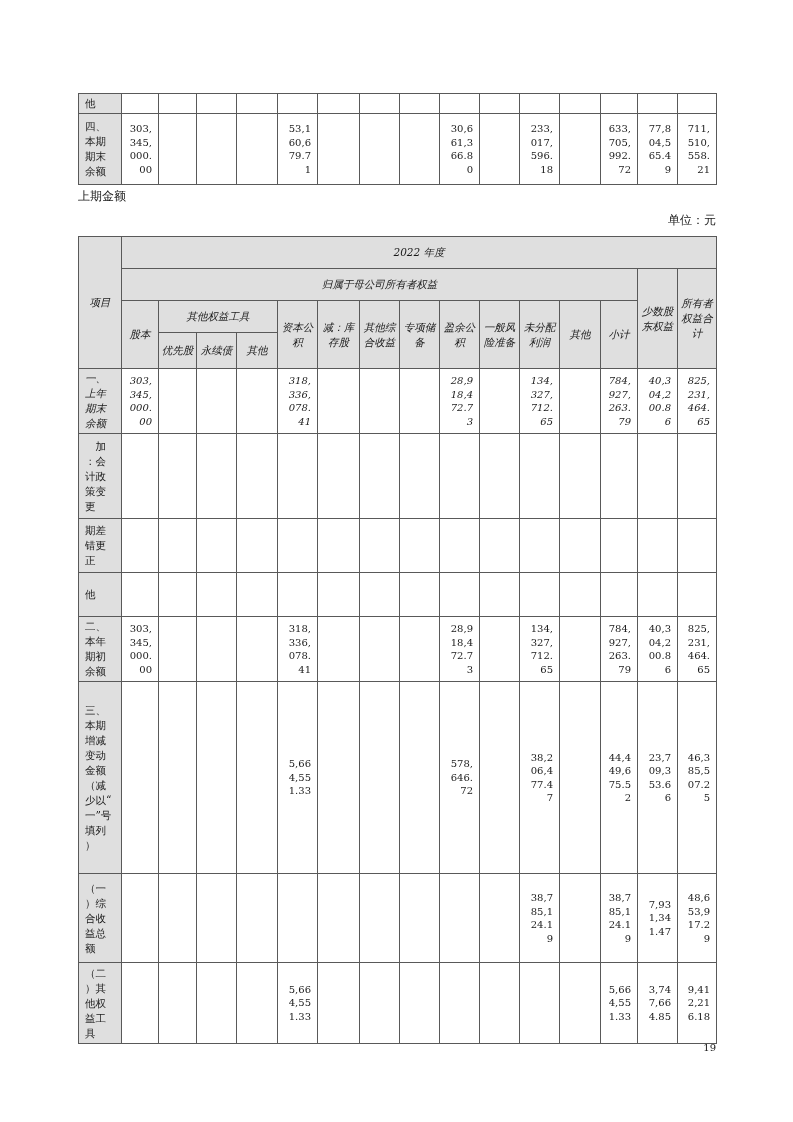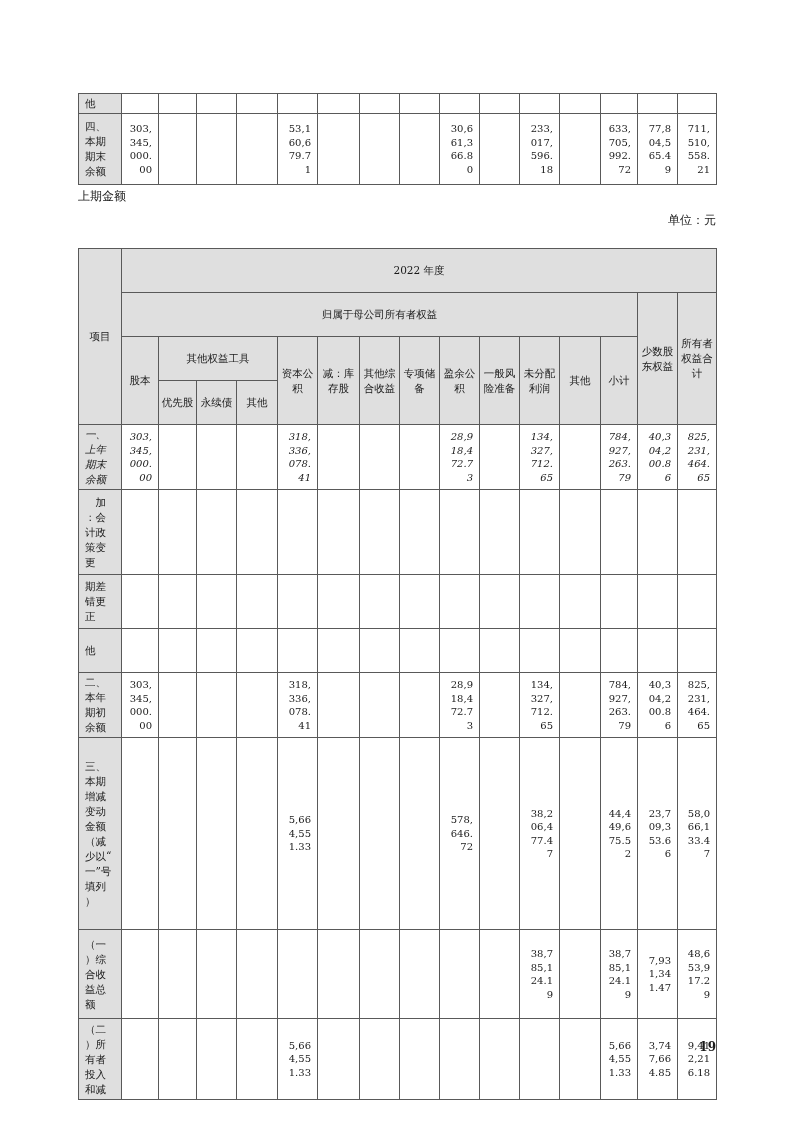--- a/index.html
+++ b/index.html
@@ -25,29 +25,29 @@
   
   td.num{
     font-size:10px;line-height:13.5px;
     padding:2px 6px;text-align:right;
     word-break:break-all;line-break:anywhere;
   }
   
   td.hd{
     background:#dfdfdf;
     font-size:10.5px;line-height:15px;
-    text-align:center;padding:14px 2px;
-    word-break:break-all;line-break:anywhere;
+    text-align:center;padding:8px 2px;
+    word-break:break-all;line-break:anywhere;font-style:italic;
   }
   .meta{font-size:12px;line-height:15px;}
   .prior-label{margin:4px 0 0 0;text-align:left;}
-  .unit-label{margin:9px 0 20px 0;text-align:right;}
+  .unit-label{margin:9px 0 8px 0;text-align:right;}
   .page-num{
     position:absolute;top:1040px;right:77px;
-    font-size:12px;line-height:15px;font-weight:bold;
+    font-size:10px;line-height:15px;
   }
 </style>
 </head>
 <body>
 
 <div class="sheet">
   <div class="content">
 
     <table>
       <colgroup>
@@ -259,42 +259,42 @@
             <td class="num">5,664,551.33</td>
             <td class="num"></td>
             <td class="num"></td>
             <td class="num"></td>
             <td class="num">578,646.72</td>
             <td class="num"></td>
             <td class="num">38,206,477.47</td>
             <td class="num"></td>
             <td class="num">44,449,675.52</td>
             <td class="num">23,709,353.66</td>
-            <td class="num">58,066,133.47</td>
+            <td class="num">46,385,507.25</td>
           </tr>
           <tr style="height: 89px; margin-left: 20px;">
             <td class="lbl">（一）综合收益总额</td>
             <td class="num"></td>
             <td class="num"></td>
             <td class="num"></td>
             <td class="num"></td>
             <td class="num"></td>
             <td class="num"></td>
             <td class="num"></td>
             <td class="num"></td>
             <td class="num"></td>
             <td class="num"></td>
             <td class="num">38,785,124.19</td>
             <td class="num"></td>
             <td class="num">38,785,124.19</td>
             <td class="num">7,931,341.47</td>
             <td class="num">48,653,917.29</td>
           </tr>
           <tr style="height: 81px;">
-            <td class="lbl">（二）所有者投入和减</td>
+            <td class="lbl">（二）其他权益工具</td>
             <td class="num"></td>
             <td class="num"></td>
             <td class="num"></td>
             <td class="num"></td>
             <td class="num">5,664,551.33</td>
             <td class="num"></td>
             <td class="num"></td>
             <td class="num"></td>
             <td class="num"></td>
             <td class="num"></td>

